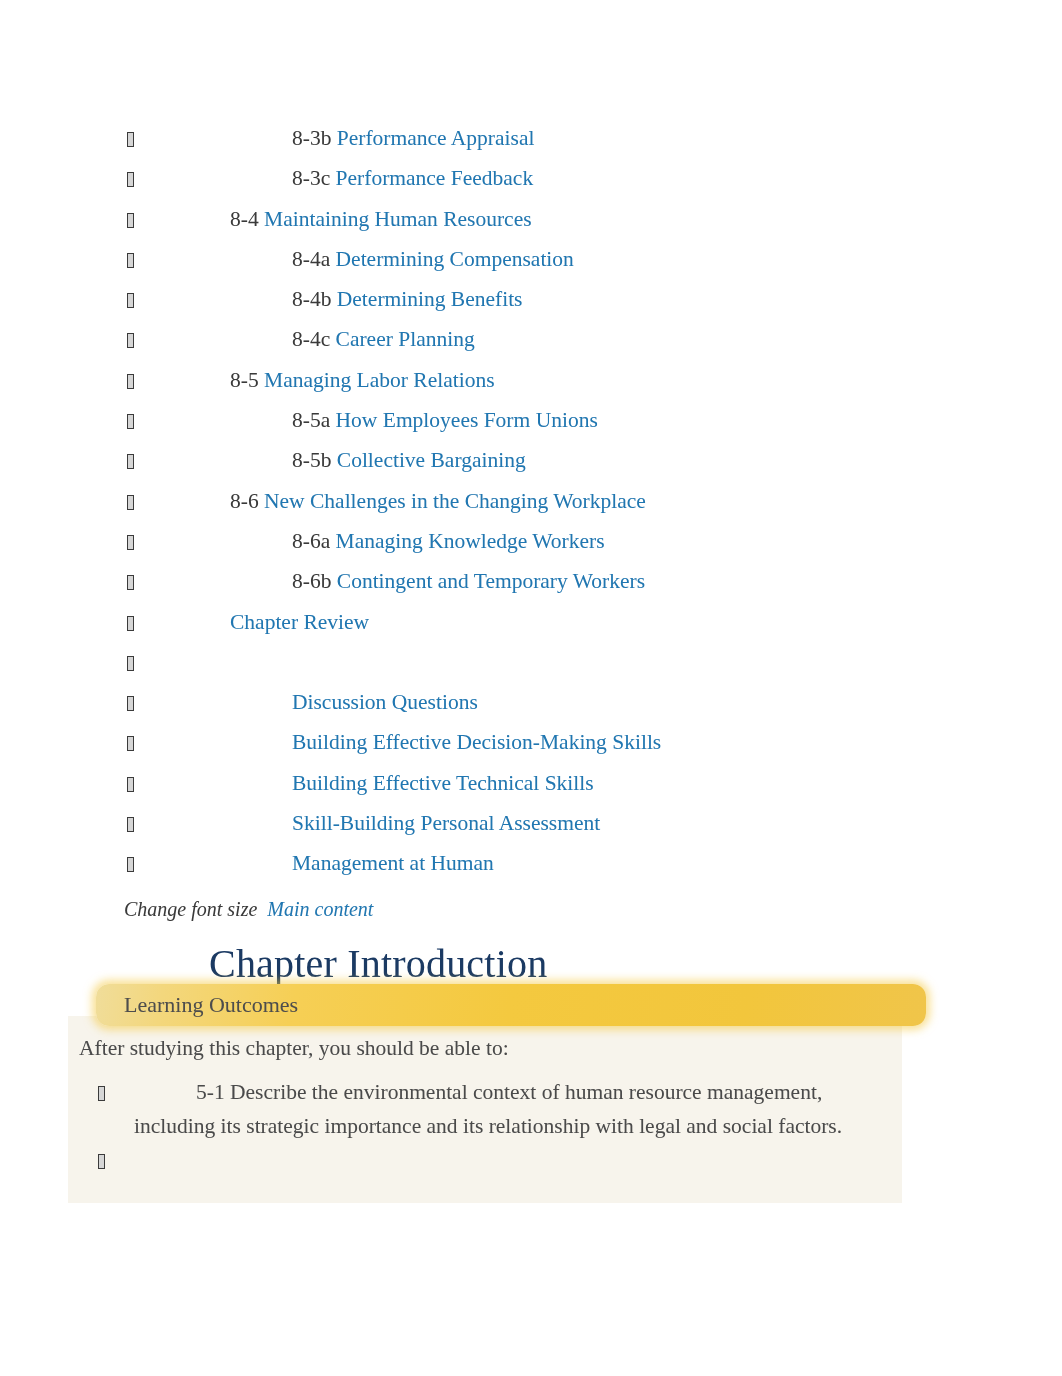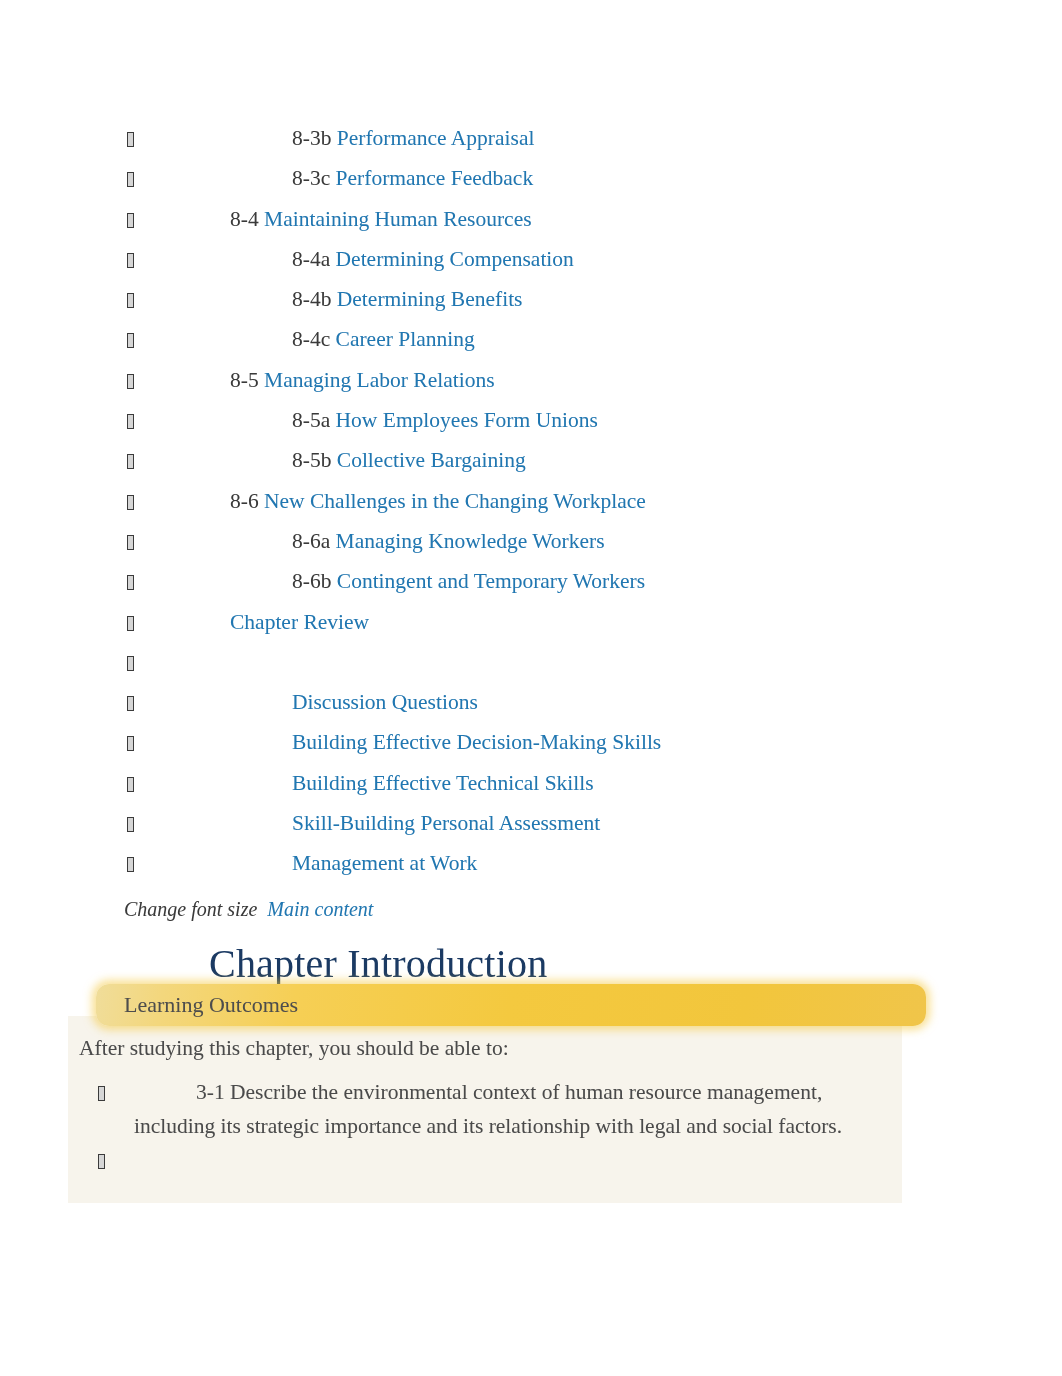--- a/index.html
+++ b/index.html
@@ -250,38 +250,38 @@
       <div class="toc-row lvl2">
         <span class="bullet-cell"><span class="tofu"></span></span>
         <span class="toc-text"><span class="lnk soft">Building Effective Technical Skills</span></span>
       </div>
       <div class="toc-row lvl2">
         <span class="bullet-cell"><span class="tofu"></span></span>
         <span class="toc-text"><span class="lnk soft">Skill-Building Personal Assessment</span></span>
       </div>
       <div class="toc-row lvl2">
         <span class="bullet-cell"><span class="tofu"></span></span>
-        <span class="toc-text"><span class="lnk soft">Management at Work</span></span>
+        <span class="toc-text"><span class="lnk soft">Management at Human</span></span>
       </div>
     </div>
 
   <div class="fontsize-line">
     <span class="soft">Change font size</span>
     <span>&nbsp;</span><span class="lnk soft">Main content</span>
   </div>
 
   <h1 class="chapter-title">Chapter Introduction</h1>
 
   <div class="lo-wrap">
     <div class="lo-body">
       <p class="lo-intro soft">After studying this chapter, you should be able to:</p>
       <ul class="lo-list" id="lo-list-root">
           <li class="lo-item">
             <span class="bullet-cell"><span class="tofu"></span></span>
-            <span class="lo-item-text soft">3-1 Describe the environmental context of human resource management, including its strategic importance and its relationship with legal and social factors.</span>
+            <span class="lo-item-text soft">5-1 Describe the environmental context of human resource management, including its strategic importance and its relationship with legal and social factors.</span>
           </li>
           <li class="lo-item">
             <span class="bullet-cell"><span class="tofu"></span></span>
           </li>
         </ul>
     </div>
     <div class="lo-banner">
       <span class="lo-banner-label soft">Learning Outcomes</span>
     </div>
   </div>

